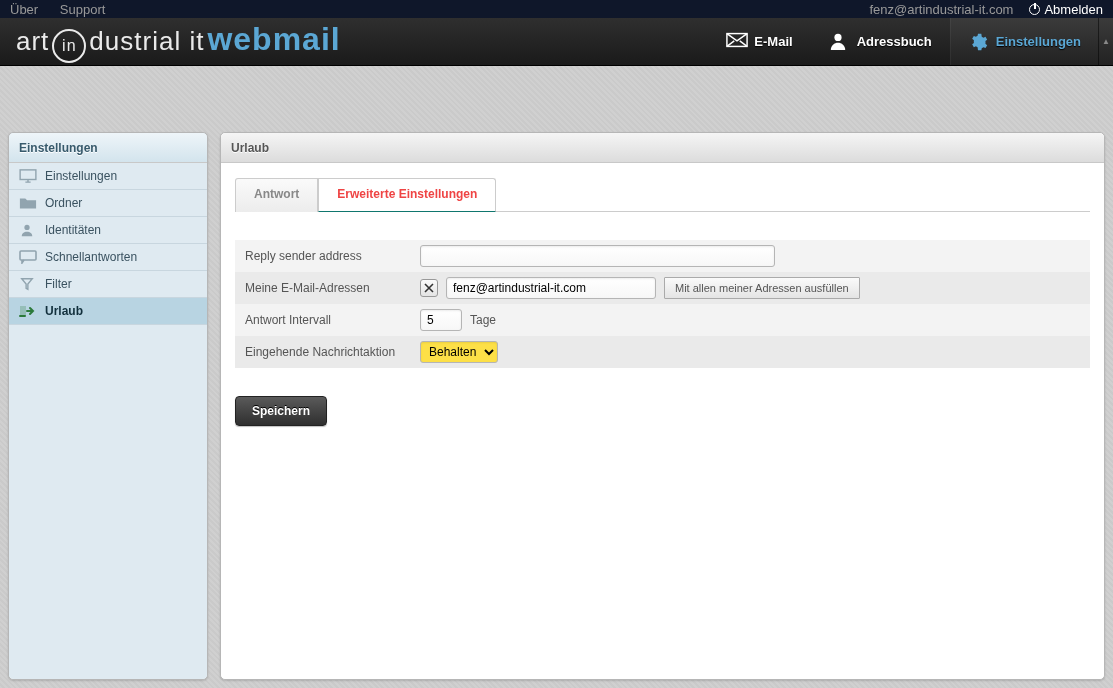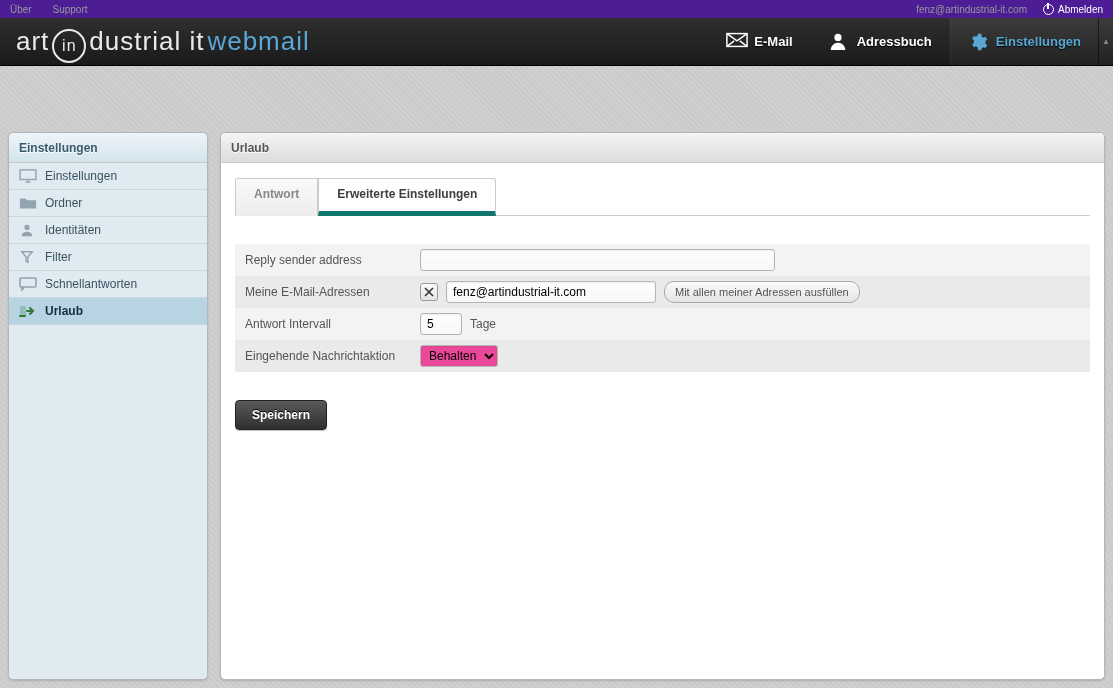--- a/index.html
+++ b/index.html
@@ -1,33 +1,33 @@
 <!DOCTYPE html>
 <html><head>
 <meta charset="utf-8">
 <style>
   * { box-sizing: border-box; margin: 0; padding: 0; }
   html, body { width: 1113px; height: 688px; font-family: "Lucida Grande","Segoe UI",Arial,sans-serif; font-size: 12px; color:#333; }
   body { background:#cfcfcf; background-image: repeating-linear-gradient(45deg,#d0d0d0 0,#d0d0d0 2px,#cacaca 2px,#cacaca 4px); }
 
   
-  .utilbar { height:18px; background:#4c1d95; color:#aaa; font-size:10px; display:flex; align-items:center; padding:6px 10px; }
+  .utilbar { height:18px; background:#0f172a; color:#aaa; font-size:13px; display:flex; align-items:center; padding:6px 10px; }
   .utilbar .left a { color:#999; margin-right:18px; text-decoration:none; cursor:pointer;}
   .utilbar .right { margin-left:auto; display:flex; align-items:center; gap:16px;}
   .utilbar .right .email { color:#999; }
   .utilbar .right .logout { color:#fff; display:flex; align-items:center; gap:4px; cursor:pointer;}
   .poweroff-icon { width:11px; height:11px; border:1.5px solid #fff; border-radius:50%; position:relative; display:inline-block;}
   .poweroff-icon::after { content:""; position:absolute; top:-2px; left:3.5px; width:2px; height:6px; background:#fff;}
 
   
   .header { height:48px; background:linear-gradient(#2f2f2f,#1a1a1a); display:flex; align-items:center; padding:0 0 0 16px; border-bottom:1px solid #000;}
   .logo { display:flex; align-items:baseline; gap:3px; }
   .logo .brand { font-size:26px; color:#eaeaea; letter-spacing:1px; display:flex; align-items:center; font-weight:300;}
   .brand .in-circle { width:34px; height:34px; border:2px solid #eaeaea; border-radius:50%; display:inline-flex; align-items:center; justify-content:center; font-size:16px; margin:8px 3px; position:relative; top:4px;}
-  .logo .webmail { font-size:26px; color:#5ba7d4; font-weight:400; letter-spacing:1px;}
+  .logo .webmail { font-size:32px; color:#5ba7d4; font-weight:700; letter-spacing:1px;}
 
   .mainnav { margin-left:auto; display:flex; height:100%; }
   .mainnav .item { display:flex; align-items:center; gap:8px; padding:0 18px; color:#fff; font-weight:bold; font-size:13px; cursor:pointer; text-shadow:0 1px 1px #000;}
   .mainnav .item.active { background:linear-gradient(#3b3b3b,#222); color:#5ba7d4; box-shadow:inset 1px 0 0 rgba(255,255,255,0.05), inset -1px 0 0 rgba(0,0,0,0.5);}
   .arr-toggle { width:14px; background:linear-gradient(#3b3b3b,#222); color:#888; display:flex; align-items:center; justify-content:center; font-size:8px; cursor:pointer;}
 
   
   .ico { width:20px; height:20px; display:inline-block;}
   
   .workspace { position:absolute; top:132px; left:8px; right:8px; bottom:8px; display:flex; gap:12px;}
@@ -41,35 +41,35 @@
   .sidelist li { height:27px; display:flex; align-items:center; gap:8px; padding:0 10px; border-bottom:1px solid #c8d6df; color:#3a5260; cursor:pointer; font-size:12px;}
   .sidelist li.selected { background:#b8d4e2; color:#12303d; font-weight:bold;}
   .side-ico { width:18px; height:14px; color:#91a4af; flex-shrink:0;}
 
   .mainpanel { flex:1; display:flex; flex-direction:column;}
   .mainpanel .body { flex:1; padding:14px; background:#fff; border-radius:0 0 5px 5px; overflow:auto;}
 
   .tabs { display:flex; border-bottom:1px solid #ccc; margin-bottom:28px;}
   .tabs .tab { padding:8px 18px 10px; background:linear-gradient(#fafafa,#ececec); border:1px solid #ccc; border-bottom:none; margin-right:0; color:#888; font-weight:bold; cursor:pointer; position:relative; top:1px; font-size:12px;}
   .tabs .tab:first-child { border-radius:3px 0 0 0;}
-  .tabs .tab.active { background:#fff; color:#404040; border-bottom:5px solid #0f766e; border-radius:0 3px 0 0;}
+  .tabs .tab.active { background:#fff; color:#ef4444; border-bottom:1px solid #0f766e; border-radius:0 3px 0 0;}
 
   .formrow { display:flex; align-items:center; min-height:32px; padding:4px 10px; border-bottom:0;}
   .formrow:nth-child(odd){ background:#f3f3f3;}
   .formrow:nth-child(even){ background:#eaeaea;}
   .formwrap { border:0; }
   .formrow label { width:175px; color:#555; font-size:12px;}
   .formrow .ctrl { flex:1; display:flex; align-items:center; gap:8px;}
   input[type=text].wide { width:355px;}
   input[type=text].mid { width:210px;}
   input[type=text].tiny { width:42px;}
   input[type=text], select { border:1px solid #b5b5b5; border-radius:3px; padding:3px 6px; font-size:12px; background:linear-gradient(#fff,#f7f7f7); box-shadow:inset 0 1px 2px rgba(0,0,0,0.08);}
-  select { padding:2px 4px; background:#ec4899;}
+  select { padding:2px 4px; background:#fde047;}
   .mini-del { width:18px; height:18px; border:1px solid #999; border-radius:3px; background:linear-gradient(#fafafa,#e4e4e4); display:inline-flex; align-items:center; justify-content:center; cursor:pointer; font-size:11px; color:#333;}
-  .btn-grey { padding:4px 10px; border:1px solid #aaa; border-radius:10px; background:linear-gradient(#fafafa,#e4e4e4); color:#555; font-size:11px; cursor:pointer;}
+  .btn-grey { padding:4px 10px; border:1px solid #aaa; border-radius:1px; background:linear-gradient(#fafafa,#e4e4e4); color:#555; font-size:11px; cursor:pointer;}
   .unit { color:#555; font-size:12px;}
 
   .savebtn { margin-top:28px; padding:7px 16px; border:1px solid #222; border-radius:4px; background:linear-gradient(#5a5a5a,#2f2f2f); color:#fff; font-weight:bold; font-size:12px; cursor:pointer; text-shadow:0 -1px 0 #000; box-shadow:0 1px 1px rgba(0,0,0,0.25);}
 </style>
 </head>
 <body>
 
 <div class="utilbar">
   <div class="left">
     <a>Über</a>
@@ -143,31 +143,31 @@
         <span>Ordner</span>
       </li>
       <li>
         <span class="side-ico"><svg viewBox="0 0 16 16" width="16" height="14" fill="currentColor">
               <circle cx="8" cy="5" r="3"></circle>
               <path d="M2 15c0-3 2.5-5 6-5s6 2 6 5z"></path>
             </svg></span>
         <span>Identitäten</span>
       </li>
       <li>
-        <span class="side-ico"><svg viewBox="0 0 16 16" width="16" height="14" fill="none" stroke="currentColor" stroke-width="1.6">
-              <path d="M2 2l5 6v5l2 1V8l5-6z"></path>
-            </svg></span>
-        <span>Filter</span>
-      </li>
-      <li>
         <span class="side-ico"><svg viewBox="0 0 18 14" width="18" height="14" fill="none" stroke="currentColor" stroke-width="1.6">
               <rect x="1" y="1" width="16" height="9" rx="1"></rect>
               <path d="M5 10l-2 3v-3"></path>
             </svg></span>
         <span>Schnellantworten</span>
+      </li>
+      <li>
+        <span class="side-ico"><svg viewBox="0 0 16 16" width="16" height="14" fill="none" stroke="currentColor" stroke-width="1.6">
+              <path d="M2 2l5 6v5l2 1V8l5-6z"></path>
+            </svg></span>
+        <span>Filter</span>
       </li>
       <li class="selected">
         <span class="side-ico" style="color:#2b7a3a;"><svg viewBox="0 0 18 14" width="18" height="14" fill="none" stroke="currentColor" stroke-width="2">
               <path d="M1 12h5M8 7l6 0M11 4l3 3-3 3" stroke-linecap="round"></path>
               <rect x="1" y="2" width="6" height="10" fill="currentColor" stroke="none" opacity="0.25"></rect>
             </svg></span>
         <span>Urlaub</span>
       </li>
     </ul>
   </div>

